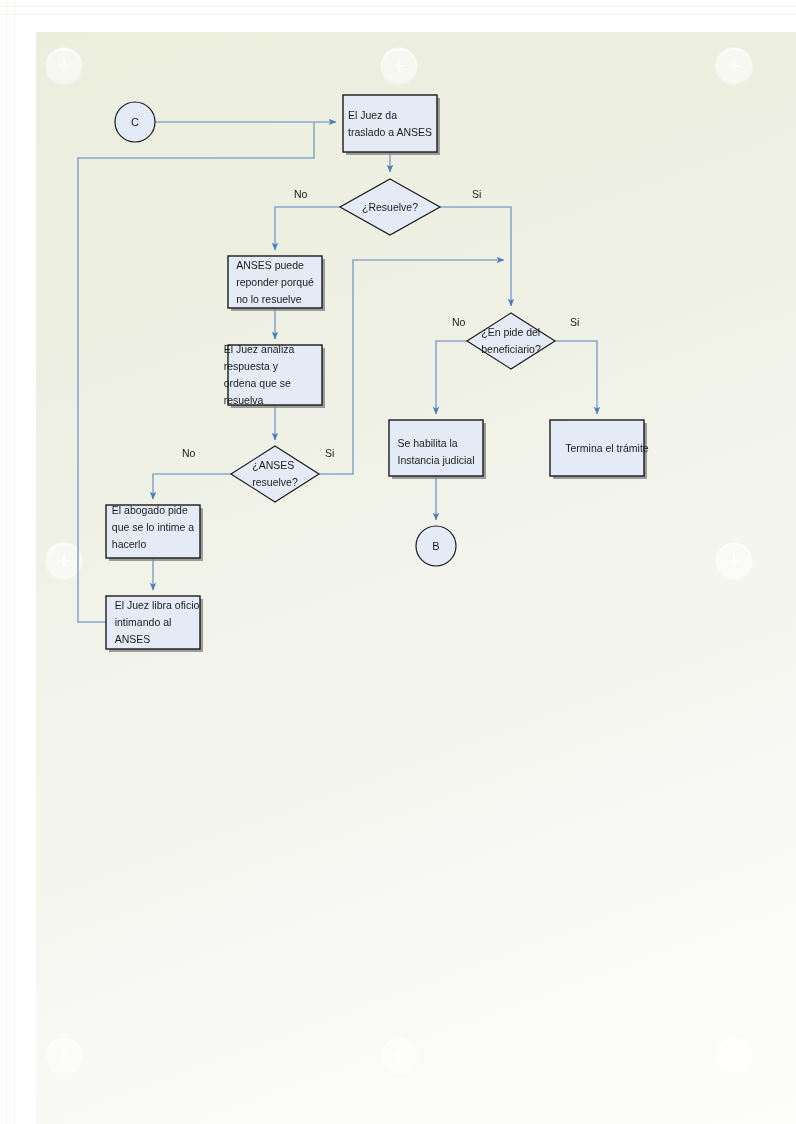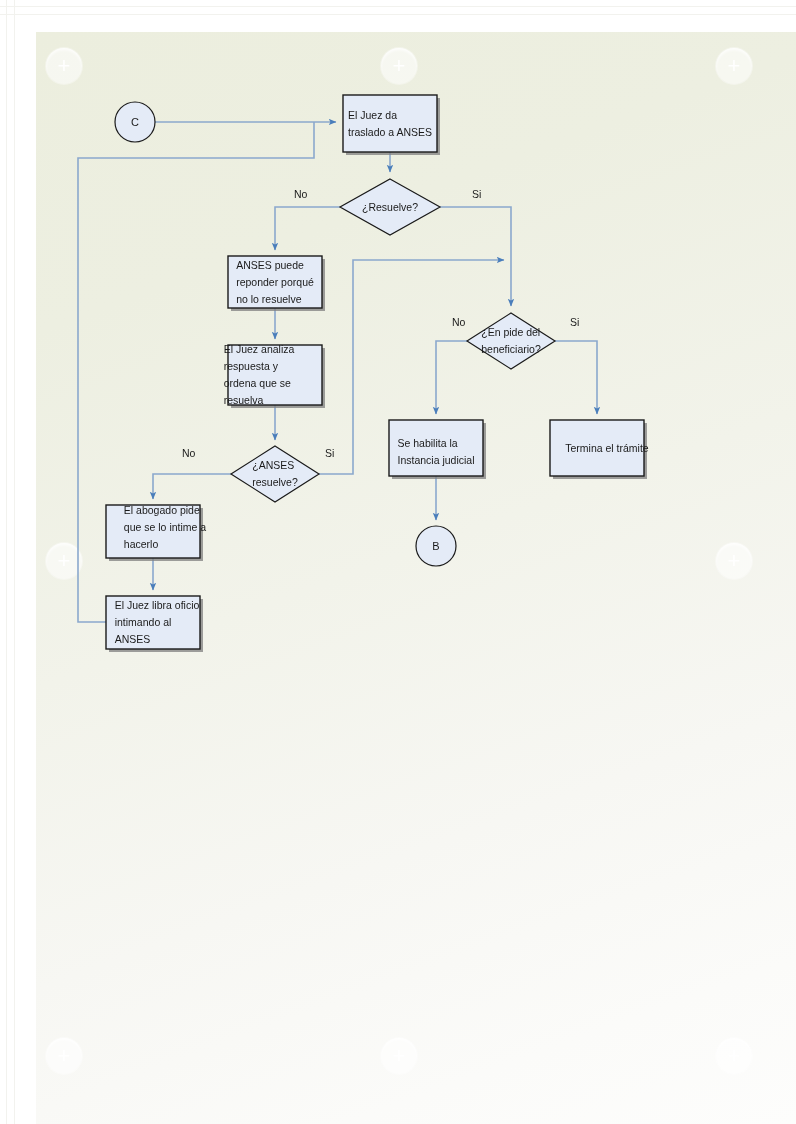--- a/index.html
+++ b/index.html
@@ -185,21 +185,21 @@
       <div class="node-label" style="left: 340px; top: 179px; width: 100px; height: 56px;">¿Resuelve?</div>
       <div class="node-label" style="left: 228px; top: 256px; width: 94px; height: 52px; border-radius: 18px;">ANSES puede
 reponder porqué
 no lo resuelve</div>
       <div class="node-label" style="left: 212px; top: 345px; width: 94px; height: 60px;">El Juez analiza
 respuesta y
 ordena que se
 resuelva</div>
       <div class="node-label" style="left: 231px; top: 446px; width: 88px; height: 56px;">¿ANSES
 resuelve?</div>
-      <div class="node-label" style="left: 106px; top: 505px; width: 94px; height: 45px; margin-left: 12px;">El abogado pide
+      <div class="node-label" style="left: 106px; top: 505px; width: 94px; height: 45px;">El abogado pide
 que se lo intime a
 hacerlo</div>
       <div class="node-label" style="left: 106px; top: 596px; width: 102px; height: 53px;">El Juez libra oficio
 intimando al
 ANSES</div>
       <div class="node-label" style="left: 467px; top: 313px; width: 88px; height: 56px;">¿En pide del
 beneficiario?</div>
       <div class="node-label" style="left: 389px; top: 420px; width: 94px; height: 64px;">Se habilita la
 Instancia judicial</div>
       <div class="node-label" style="left: 550px; top: 420px; width: 114px; height: 56px;">Termina el trámite</div>

